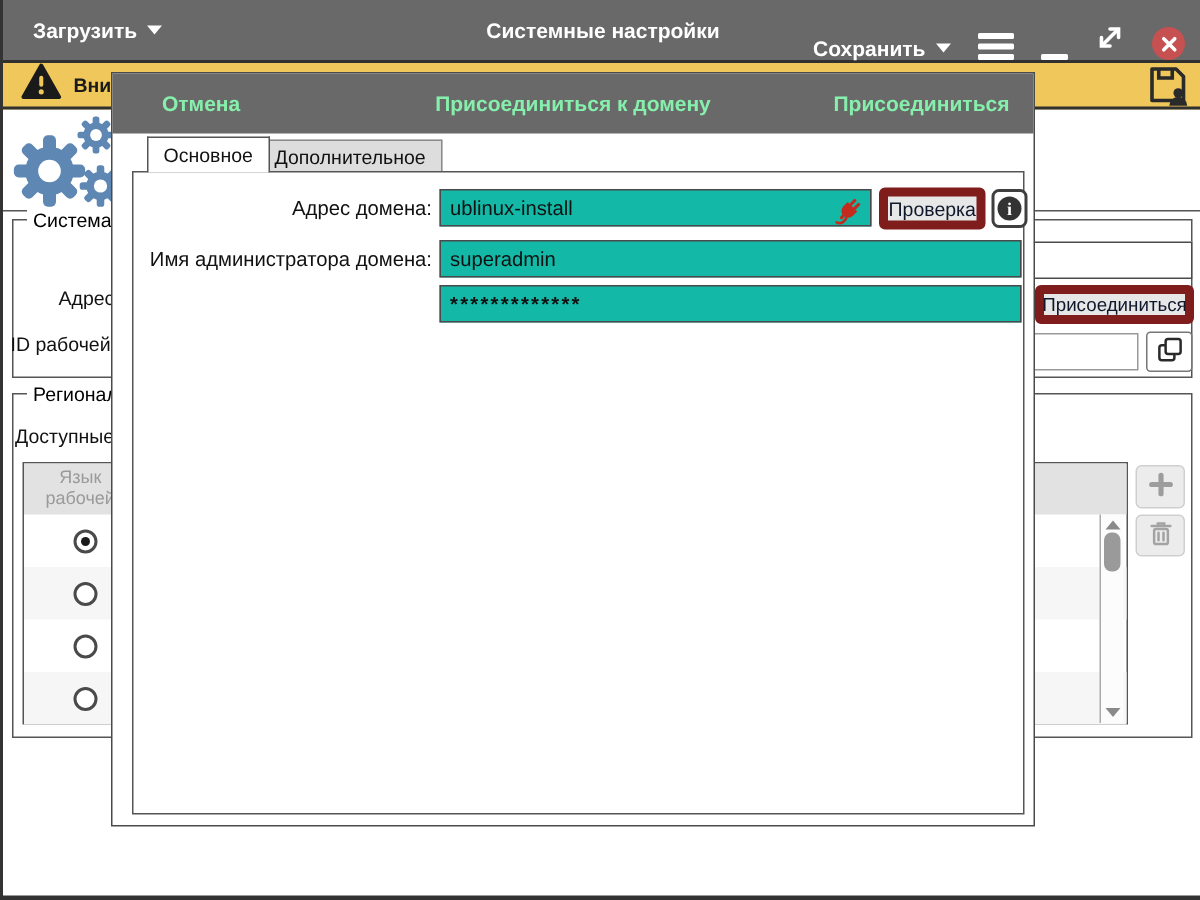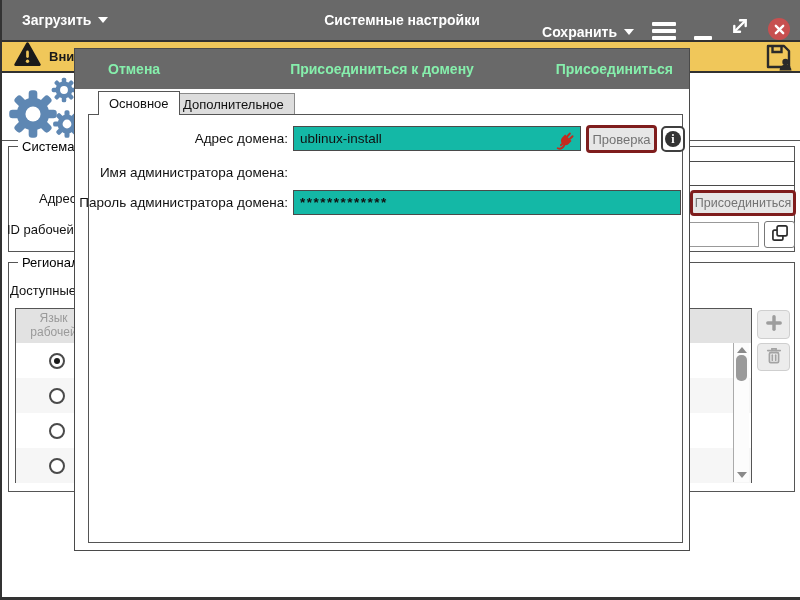--- a/index.html
+++ b/index.html
@@ -27,21 +27,21 @@
 
   
   .bg { position:absolute; inset:0; z-index:1; }
   .strip-line { position:absolute; left:0; top:140px; width:800px; border-top:1px solid #555; }
   .gears { position:absolute; left:4px; top:74px; }
   .groupbox { position:absolute; border:1px solid #555; background:transparent; }
   .legend { position:absolute; background:#fff; padding:0 4px; font-size:13px; color:#000000; white-space:nowrap; }
   .bg-label { position:absolute; font-size:13px; color:#111; white-space:nowrap; }
   .bg-input { position:absolute; background:#fff; border:1px solid #4a4a4a; }
   .bg-input.lite { border-color:#999; }
-  .btn { background:#e7e7e7; border:3px solid #7f1d1d; border-radius:4px; font-family:"Liberation Sans",sans-serif; font-size:12.5px; color:#737373; display:flex; align-items:center; justify-content:center; cursor:pointer; }
+  .btn { background:#e7e7e7; border:6px solid #7f1d1d; border-radius:4px; font-family:"Liberation Sans",sans-serif; font-size:12.5px; color:#0f172a; display:flex; align-items:center; justify-content:center; cursor:pointer; }
   .btn-join-bg { position:absolute; left:688px; top:190px; width:106px; height:26px; }
   .btn-copy { position:absolute; left:762px; top:221px; width:31px; height:27px; background:#fff; border:1px solid #777; border-radius:3px; display:flex; align-items:center; justify-content:center; cursor:pointer; }
 
   .langtable { position:absolute; left:13px; top:308px; width:737px; height:175px; border:1px solid #555; background:#fff; }
   .lt-header { height:34px; background:#e2e2e2; display:flex; }
   .lt-header .col1 { width:75px; display:flex; align-items:center; justify-content:center; text-align:center; font-size:12px; line-height:1.15; color:#9a9a9a; }
   .lt-row { height:35px; display:flex; align-items:center; padding-left:33px; }
   .lt-row:nth-child(odd) { background:#f6f6f6; }
   .radio { width:16px; height:16px; border:2px solid #4a4a4a; border-radius:50%; background:#fff; position:relative; cursor:pointer; }
   .radio.selected::after { content:""; position:absolute; left:3px; top:3px; width:6px; height:6px; border-radius:50%; background:#1a1a1a; }
@@ -238,18 +238,18 @@
         </g>
         <path d="M3 21 q4 2 7 -3" stroke="#c42b1f" stroke-width="2" fill="none" stroke-linecap="round"></path>
       </svg>
     </span>
     <button class="btn btn-check">Проверка</button>
     <button class="btn-info">
       <span class="info-circle">i</span>
     </button>
 
     <span class="f-label" style="top:116px;">Имя администратора домена:</span>
-
-    <span class="f-label" style="top:146px;">Пароль администратора домена:</span>
+    <input class="f-input" style="left: 218px; top: 111px; width: 388px; height: 25px;" value="superadmin">
+
     <input class="f-input pw" style="left: 218px; top: 141px; width: 388px; height: 25px;" value="*************">
   </div>
 
 </div>
 
 </body></html>

